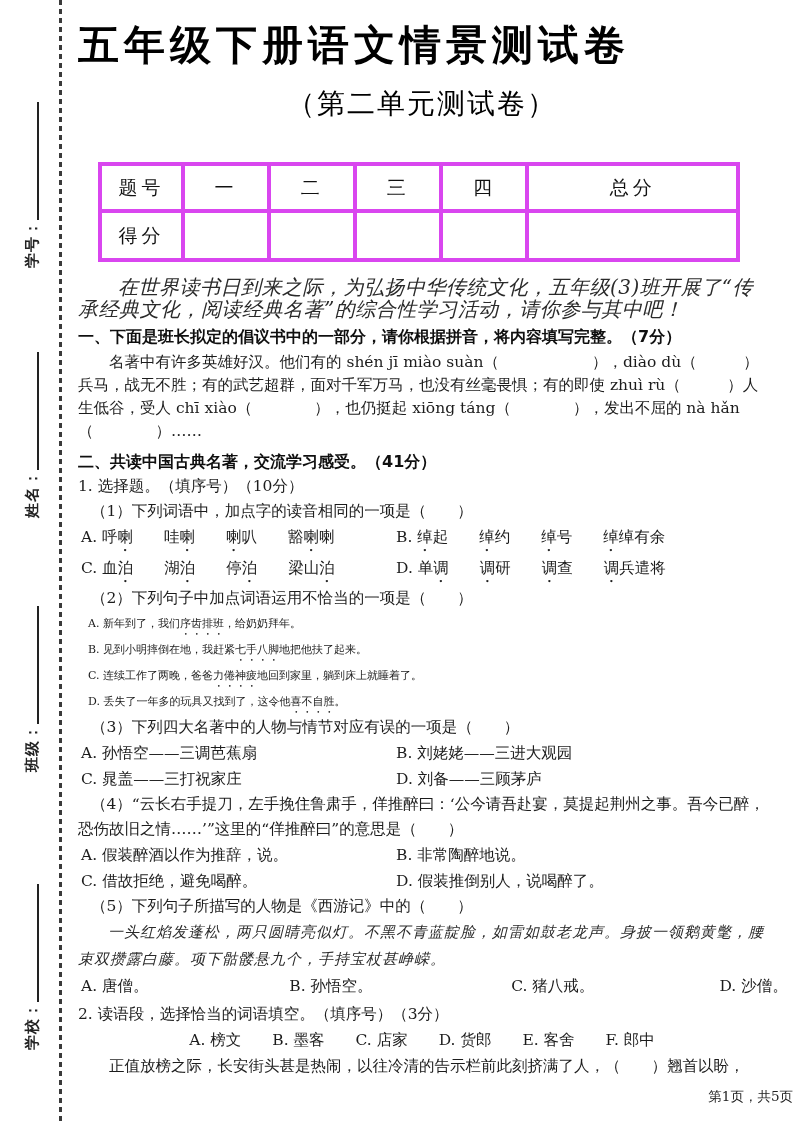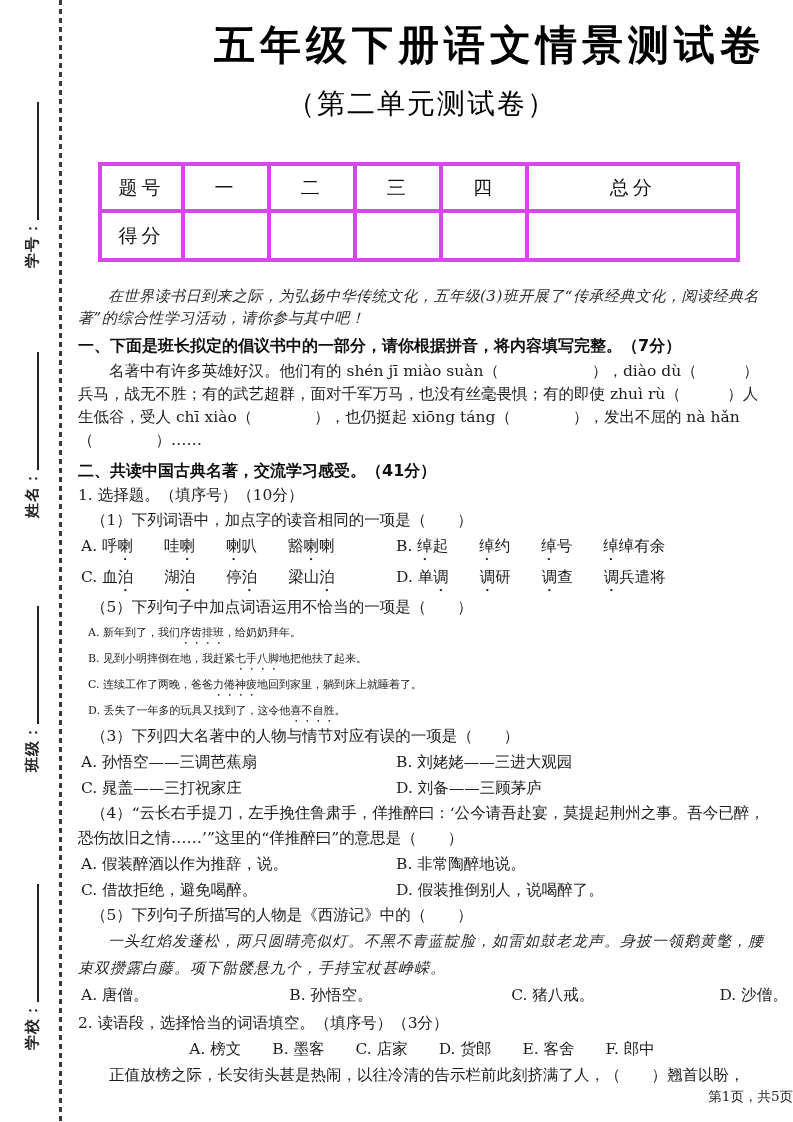--- a/index.html
+++ b/index.html
@@ -14,30 +14,30 @@
   }
   .side-group{
     position:absolute;left:23px;transform:rotate(-90deg);transform-origin:0 0;
     white-space:nowrap;font-family:"DejaVu Sans","Liberation Sans",sans-serif;
     font-weight:bold;font-size:15px;color:#222;letter-spacing:1px;
   }
   .side-line{display:inline-block;width:118px;border-bottom:2px solid #222;vertical-align:-2px;height:4px;}
   
   .content{position:absolute;left:78px;top:0;width:688px;}
   .title{
-    text-align:right;font-size:41px;font-weight:bold;letter-spacing:5px;
+    text-align:left;font-size:41px;font-weight:bold;letter-spacing:5px;
     margin-top:20px;line-height:50px;color:#000;
   }
   .subtitle{text-align:center;font-size:28px;margin-top:16px;letter-spacing:2px;line-height:36px;color:#000;}
   table.score{border-collapse:collapse;margin:40px 0 0 20px;width:642px;table-layout:fixed;}
   .score td{border:4px solid #d946ef;font-size:19px;letter-spacing:4px;text-align:center;padding:0;color:#111;}
   .score tr.r1 td{height:43px;}
   .score tr.r2 td{height:45px;}
   .kai{font-style:italic;color:#2a2a2a;}
-  .intro{margin-top:23px;font-size:15px;line-height:22px;text-indent:2em;letter-spacing:.5px;}
+  .intro{margin-top:14px;font-size:20px;line-height:22px;text-indent:2em;letter-spacing:.5px;}
   .h-bold{
     font-family:"DejaVu Sans","Liberation Sans",sans-serif;font-weight:bold;
     font-size:16px;line-height:24px;color:#0f0f0f;
   }
   .h1m{margin-top:5px;}
   .h2m{margin-top:7px;}
   .para{font-size:15.5px;line-height:23px;text-indent:2em;margin-top:2px;}
   .stem{font-size:15.5px;line-height:25px;}
   .stem-sub{text-indent:13px;}
   .opt-line{font-size:11px;line-height:26px;margin-left:10px;}
@@ -118,21 +118,21 @@
   <div class="stem stem-sub">（1）下列词语中，加点字的读音相同的一项是（　　）</div>
   <div class="grid2">
     <span><span>A. 呼</span><span class="em-dot">喇</span><span>　　哇</span><span class="em-dot">喇</span><span>　　</span><span class="em-dot">喇</span><span>叭　　豁</span><span class="em-dot">喇</span><span>喇</span></span>
     <span><span>B. </span><span class="em-dot">绰</span><span>起　　</span><span class="em-dot">绰</span><span>约　　</span><span class="em-dot">绰</span><span>号　　</span><span class="em-dot">绰</span><span>绰有余</span></span>
   </div>
   <div class="grid2">
     <span><span>C. 血</span><span class="em-dot">泊</span><span>　　湖</span><span class="em-dot">泊</span><span>　　停</span><span class="em-dot">泊</span><span>　　梁山</span><span class="em-dot">泊</span></span>
     <span><span>D. 单</span><span class="em-dot">调</span><span>　　</span><span class="em-dot">调</span><span>研　　</span><span class="em-dot">调</span><span>查　　</span><span class="em-dot">调</span><span>兵遣将</span></span>
   </div>
 
-  <div class="stem stem-sub">（5）下列句子中加点词语运用不恰当的一项是（　　）</div>
+  <div class="stem stem-sub">（2）下列句子中加点词语运用不恰当的一项是（　　）</div>
   <div class="opt-line"><span>A. 新年到了，我们</span><span class="em-dot">序齿排班</span><span>，给奶奶拜年。</span></div>
   <div class="opt-line"><span>B. 见到小明摔倒在地，我赶紧</span><span class="em-dot">七手八脚</span><span>地把他扶了起来。</span></div>
   <div class="opt-line"><span>C. 连续工作了两晚，爸爸</span><span class="em-dot">力倦神疲</span><span>地回到家里，躺到床上就睡着了。</span></div>
   <div class="opt-line"><span>D. 丢失了一年多的玩具又找到了，这令他</span><span class="em-dot">喜不自胜</span><span>。</span></div>
 
   <div class="stem stem-sub">（3）下列四大名著中的人物与情节对应有误的一项是（　　）</div>
   <div class="grid2">
     <span>A. 孙悟空——三调芭蕉扇</span>
     <span>B. 刘姥姥——三进大观园</span>
   </div>

